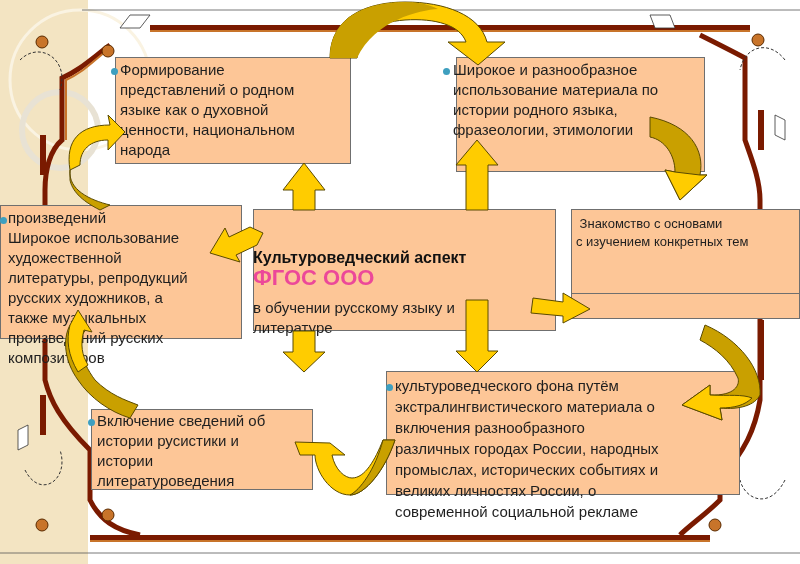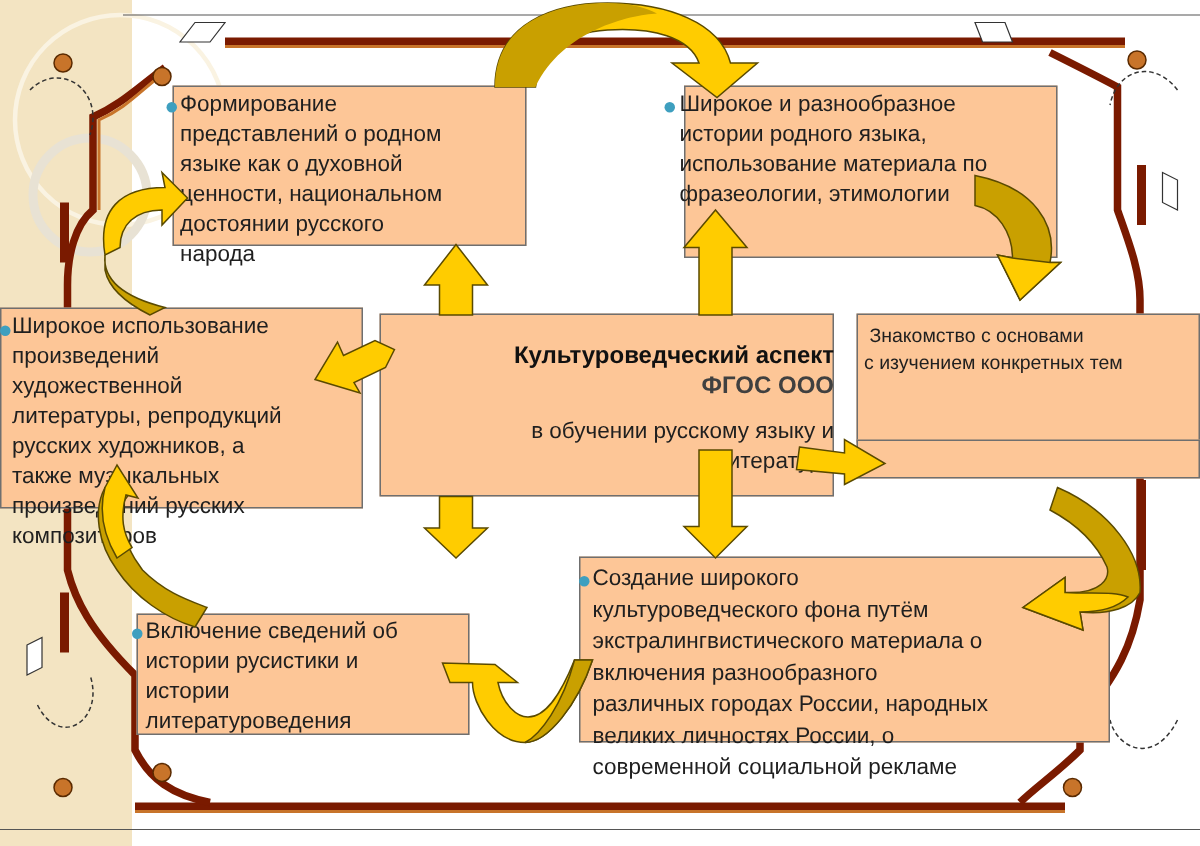--- a/index.html
+++ b/index.html
@@ -4,21 +4,21 @@
 <style>
   html, body { margin:0; padding:0; }
   body { width:800px; height:564px; position:relative; overflow:hidden; background:#ffffff; font-family:"Liberation Sans", sans-serif; }
   #bg { position:absolute; left:0; top:0; width:800px; height:564px; }
   .box { position:absolute; background:#fdc697; border:1px solid #6f6f6f; box-sizing:border-box; }
   .txt { position:absolute; color:#1f1f1f; font-size:15px; line-height:20px; z-index:3; }
   .bullet { position:absolute; width:7px; height:7px; border-radius:50%; background:#3e9fbf; z-index:4; }
   #arrows { position:absolute; left:0; top:0; width:800px; height:564px; z-index:2; pointer-events:none; }
   #arrows-front { position:absolute; left:0; top:0; width:800px; height:564px; z-index:5; pointer-events:none; }
   .center-title { font-weight:bold; font-size:16px; color:#111; }
-  .center-red { font-weight:bold; font-size:16px; color:#404040; }
+  .center-red { font-weight:bold; font-size:22px; color:#ec4899; }
 </style>
 </head>
 <body>
 
 <svg id="bg" viewBox="0 0 800 564">
   <rect x="0" y="0" width="88" height="564" fill="#f3e4c2"></rect>
   <circle cx="80" cy="80" r="70" fill="none" stroke="#faf3e2" stroke-width="3"></circle>
   <circle cx="60" cy="130" r="38" fill="none" stroke="#e8e2d4" stroke-width="6"></circle>
 
   <line x1="82" y1="10" x2="800" y2="10" stroke="#555" stroke-width="0.8"></line>
@@ -65,45 +65,44 @@
   <path d="M330,58 C330,15 370,2 405,2 C445,2 480,15 487,42 L505,42 L478,65 L448,42 L466,42 C460,25 435,18 405,20 C375,22 360,35 357,58 Z" fill="#ffcc00" stroke="#5a4a00" stroke-width="1"></path>
   <path d="M330,58 C330,15 370,2 405,2 C420,2 430,5 438,9 C420,10 375,20 357,58 Z" fill="#c9a000"></path>
 </svg>
 
 <span class="bullet" style="left:111px; top:68px;"></span>
 <div class="txt" style="left:120px; top:60px;">
   <div>Формирование</div>
   <div>представлений о родном</div>
   <div>языке как о духовной</div>
   <div>ценности, национальном</div>
-  <div>достоянии русского</div>
   <div>народа</div>
 </div>
 
 <span class="bullet" style="left:443px; top:68px;"></span>
 <div class="txt" style="left:453px; top:60px;">
   <div>Широкое и разнообразное</div>
+  <div>использование материала по</div>
   <div>истории родного языка,</div>
-  <div>использование материала по</div>
   <div>фразеологии, этимологии</div>
 </div>
 
 <span class="bullet" style="left:0px; top:217px;"></span>
 <div class="txt" style="left:8px; top:208px;">
+  <div>произведений</div>
   <div>Широкое использование</div>
-  <div>произведений</div>
   <div>художественной</div>
   <div>литературы, репродукций</div>
   <div>русских художников, а</div>
   <div>также музыкальных</div>
   <div>произведений русских</div>
   <div>композиторов</div>
 </div>
 
-<div class="txt" style="left:253px; top:228px; width:303px; text-align:right;">
+<div class="txt" style="left:253px; top:248px; width:303px; text-align:left;">
   <div class="center-title">Культуроведческий аспект</div>
   <div class="center-red">ФГОС ООО</div>
   <div style="height:10px"></div>
   <div>в обучении русскому языку и</div>
   <div>литературе</div>
 </div>
 
 <div class="txt" style="left:576px; top:215px; font-size:13px; line-height:18px;">
   <div style="white-space:pre"> Знакомство с основами</div>
   <div>с изучением конкретных тем</div>
@@ -112,25 +111,25 @@
 <span class="bullet" style="left:88px; top:419px;"></span>
 <div class="txt" style="left:97px; top:411px;">
   <div>Включение сведений об</div>
   <div>истории русистики и</div>
   <div>истории</div>
   <div>литературоведения</div>
 </div>
 
 <span class="bullet" style="left:386px; top:384px;"></span>
 <div class="txt" style="left:395px; top:375px; line-height:21px;">
-  <div>Создание широкого</div>
   <div>культуроведческого фона путём</div>
   <div>экстралингвистического материала о</div>
   <div>включения разнообразного</div>
   <div>различных городах России, народных</div>
+  <div>промыслах, исторических событиях и</div>
   <div>великих личностях России, о</div>
   <div>современной социальной рекламе</div>
 </div>
 
 <svg id="arrows-front" viewBox="0 0 800 564">
   <g stroke="#5a4a00" stroke-width="1">
 
     <polygon points="293,210 293,190 283,190 304,163 325,190 315,190 315,210" fill="#ffcc00"></polygon>
     <polygon points="466,210 466,165 456,165 477,140 498,165 488,165 488,210" fill="#ffcc00"></polygon>
     <polygon points="293,331 315,331 315,352 325,352 304,372 283,352 293,352" fill="#ffcc00"></polygon>

